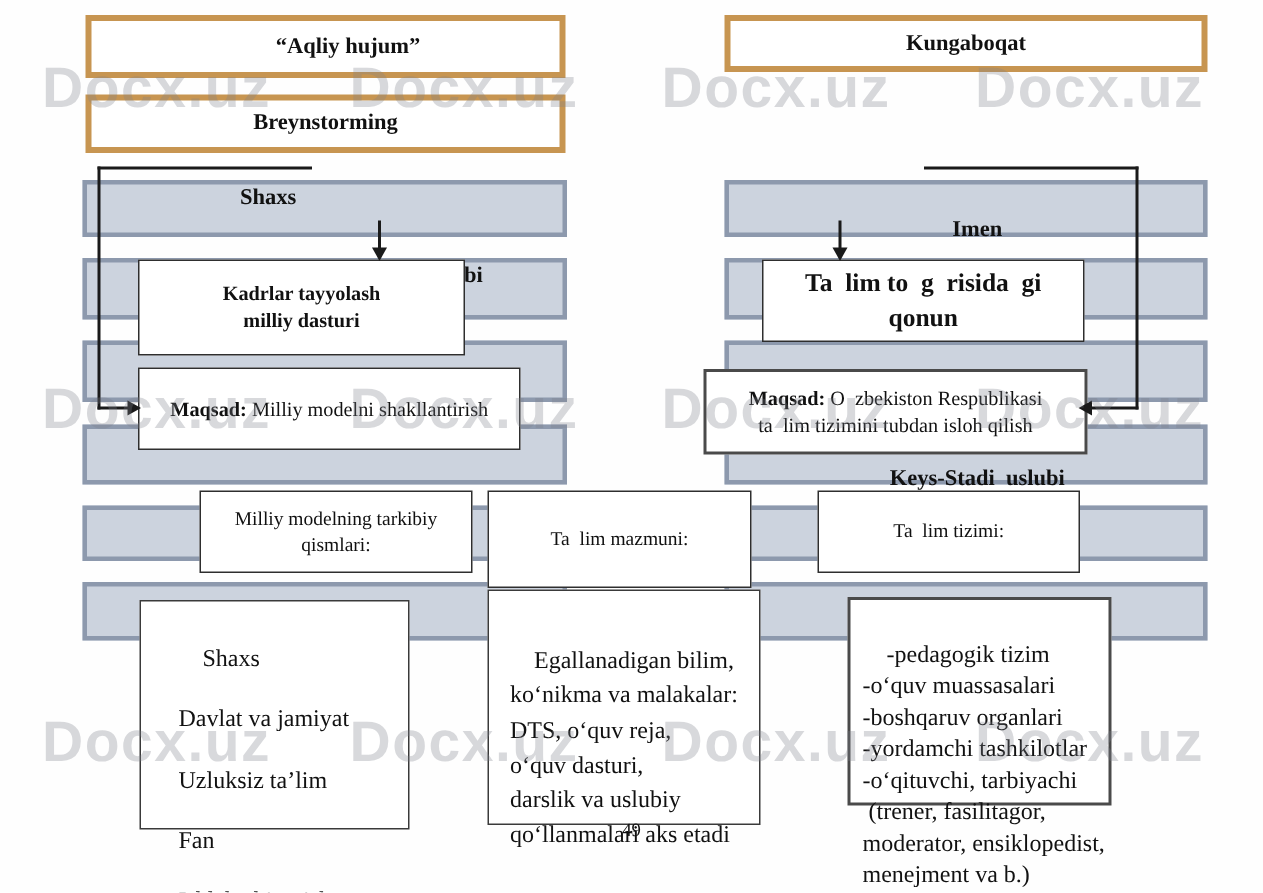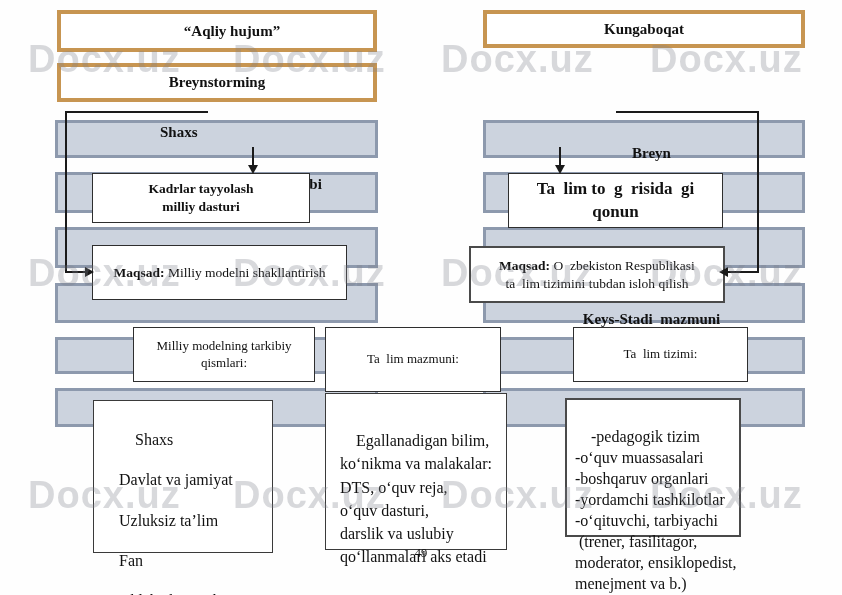--- a/index.html
+++ b/index.html
@@ -56,30 +56,30 @@
     <span></span>
   </div>
   <div class="bar" style="left:55px;top:337px;width:323px;height:37px;">
     <span></span>
   </div>
   <div class="bar pt2" style="left:55px;top:388px;width:323px;height:39px;">
     <span>6x6x6</span>
   </div>
 
   <div class="bar pt5" style="left:483px;top:120px;width:322px;height:38px;">
-    <span>Breyn</span>
+    <span>Imen</span>
   </div>
   <div class="bar" style="left:483px;top:172px;width:322px;height:41px;">
     <span></span>
   </div>
   <div class="bar pt5" style="left:483px;top:227px;width:322px;height:41px;">
     <span>Taqdimot</span>
   </div>
   <div class="bar pt8" style="left:483px;top:283px;width:322px;height:40px;">
-    <span>Keys-Stadi  mazmuni</span>
+    <span>Keys-Stadi  uslubi</span>
   </div>
   <div class="bar" style="left:483px;top:337px;width:322px;height:37px;">
     <span></span>
   </div>
   <div class="bar pt2" style="left:483px;top:388px;width:322px;height:39px;">
     <span>Jadvallar</span>
   </div>
 
   <div class="cline" style="left:65px;top:111px;width:143px;height:2px;"></div>
   <div class="cline" style="left:65px;top:111px;width:2px;height:162px;"></div>
@@ -100,21 +100,21 @@
     <span>“Aqliy hujum”</span>
   </div>
   <div class="obox" style="left:483px;top:10px;width:322px;height:38px;">
     <span>Kungaboqat</span>
   </div>
   <div class="obox" style="left:57px;top:63px;width:320px;height:39px;">
     <span>Breynstorming</span>
   </div>
 
 
-  <div class="wbox bold" style="left:92px;top:173px;width:218px;height:50px;font-size:13.5px;">
+  <div class="wbox bold" style="left:92px;top:173px;width:218px;height:64px;font-size:13.5px;">
     <span>Kadrlar tayyolash
 milliy dasturi</span>
   </div>
   <div class="wbox bold" style="left:508px;top:173px;width:215px;height:55px;font-size:17px;">
     <span>Ta  lim to  g  risida  gi
 qonun</span>
   </div>
   <div class="wbox" style="left:92px;top:245px;width:255px;height:55px;font-size:13.5px;">
     <span><b>Maqsad:</b><span> Milliy modelni shakllantirish</span></span>
   </div>
@@ -122,21 +122,21 @@
     <span><b>Maqsad:</b><span> O  zbekiston Respublikasi
 ta  lim tizimini tubdan isloh qilish</span></span>
   </div>
   <div class="wbox" style="left:93px;top:327px;width:182px;height:55px;margin-left:40px;">
     <span>Milliy modelning tarkibiy
 qismlari:</span>
   </div>
   <div class="wbox" style="left:325px;top:327px;width:176px;height:65px;">
     <span>Ta  lim mazmuni:</span>
   </div>
-  <div class="wbox" style="left:545px;top:327px;width:175px;height:55px;margin-left:28px;">
+  <div class="wbox" style="left:545px;top:327px;width:175px;height:55px;">
     <span>Ta  lim tizimi:</span>
   </div>
 
   <div class="listbox" style="left:93px;top:400px;width:180px;height:153px;padding:9px 0 0 25px;line-height:1.26;">
     <span>Shaxs
 
 Davlat va jamiyat
 
 Uzluksiz ta’lim
 

